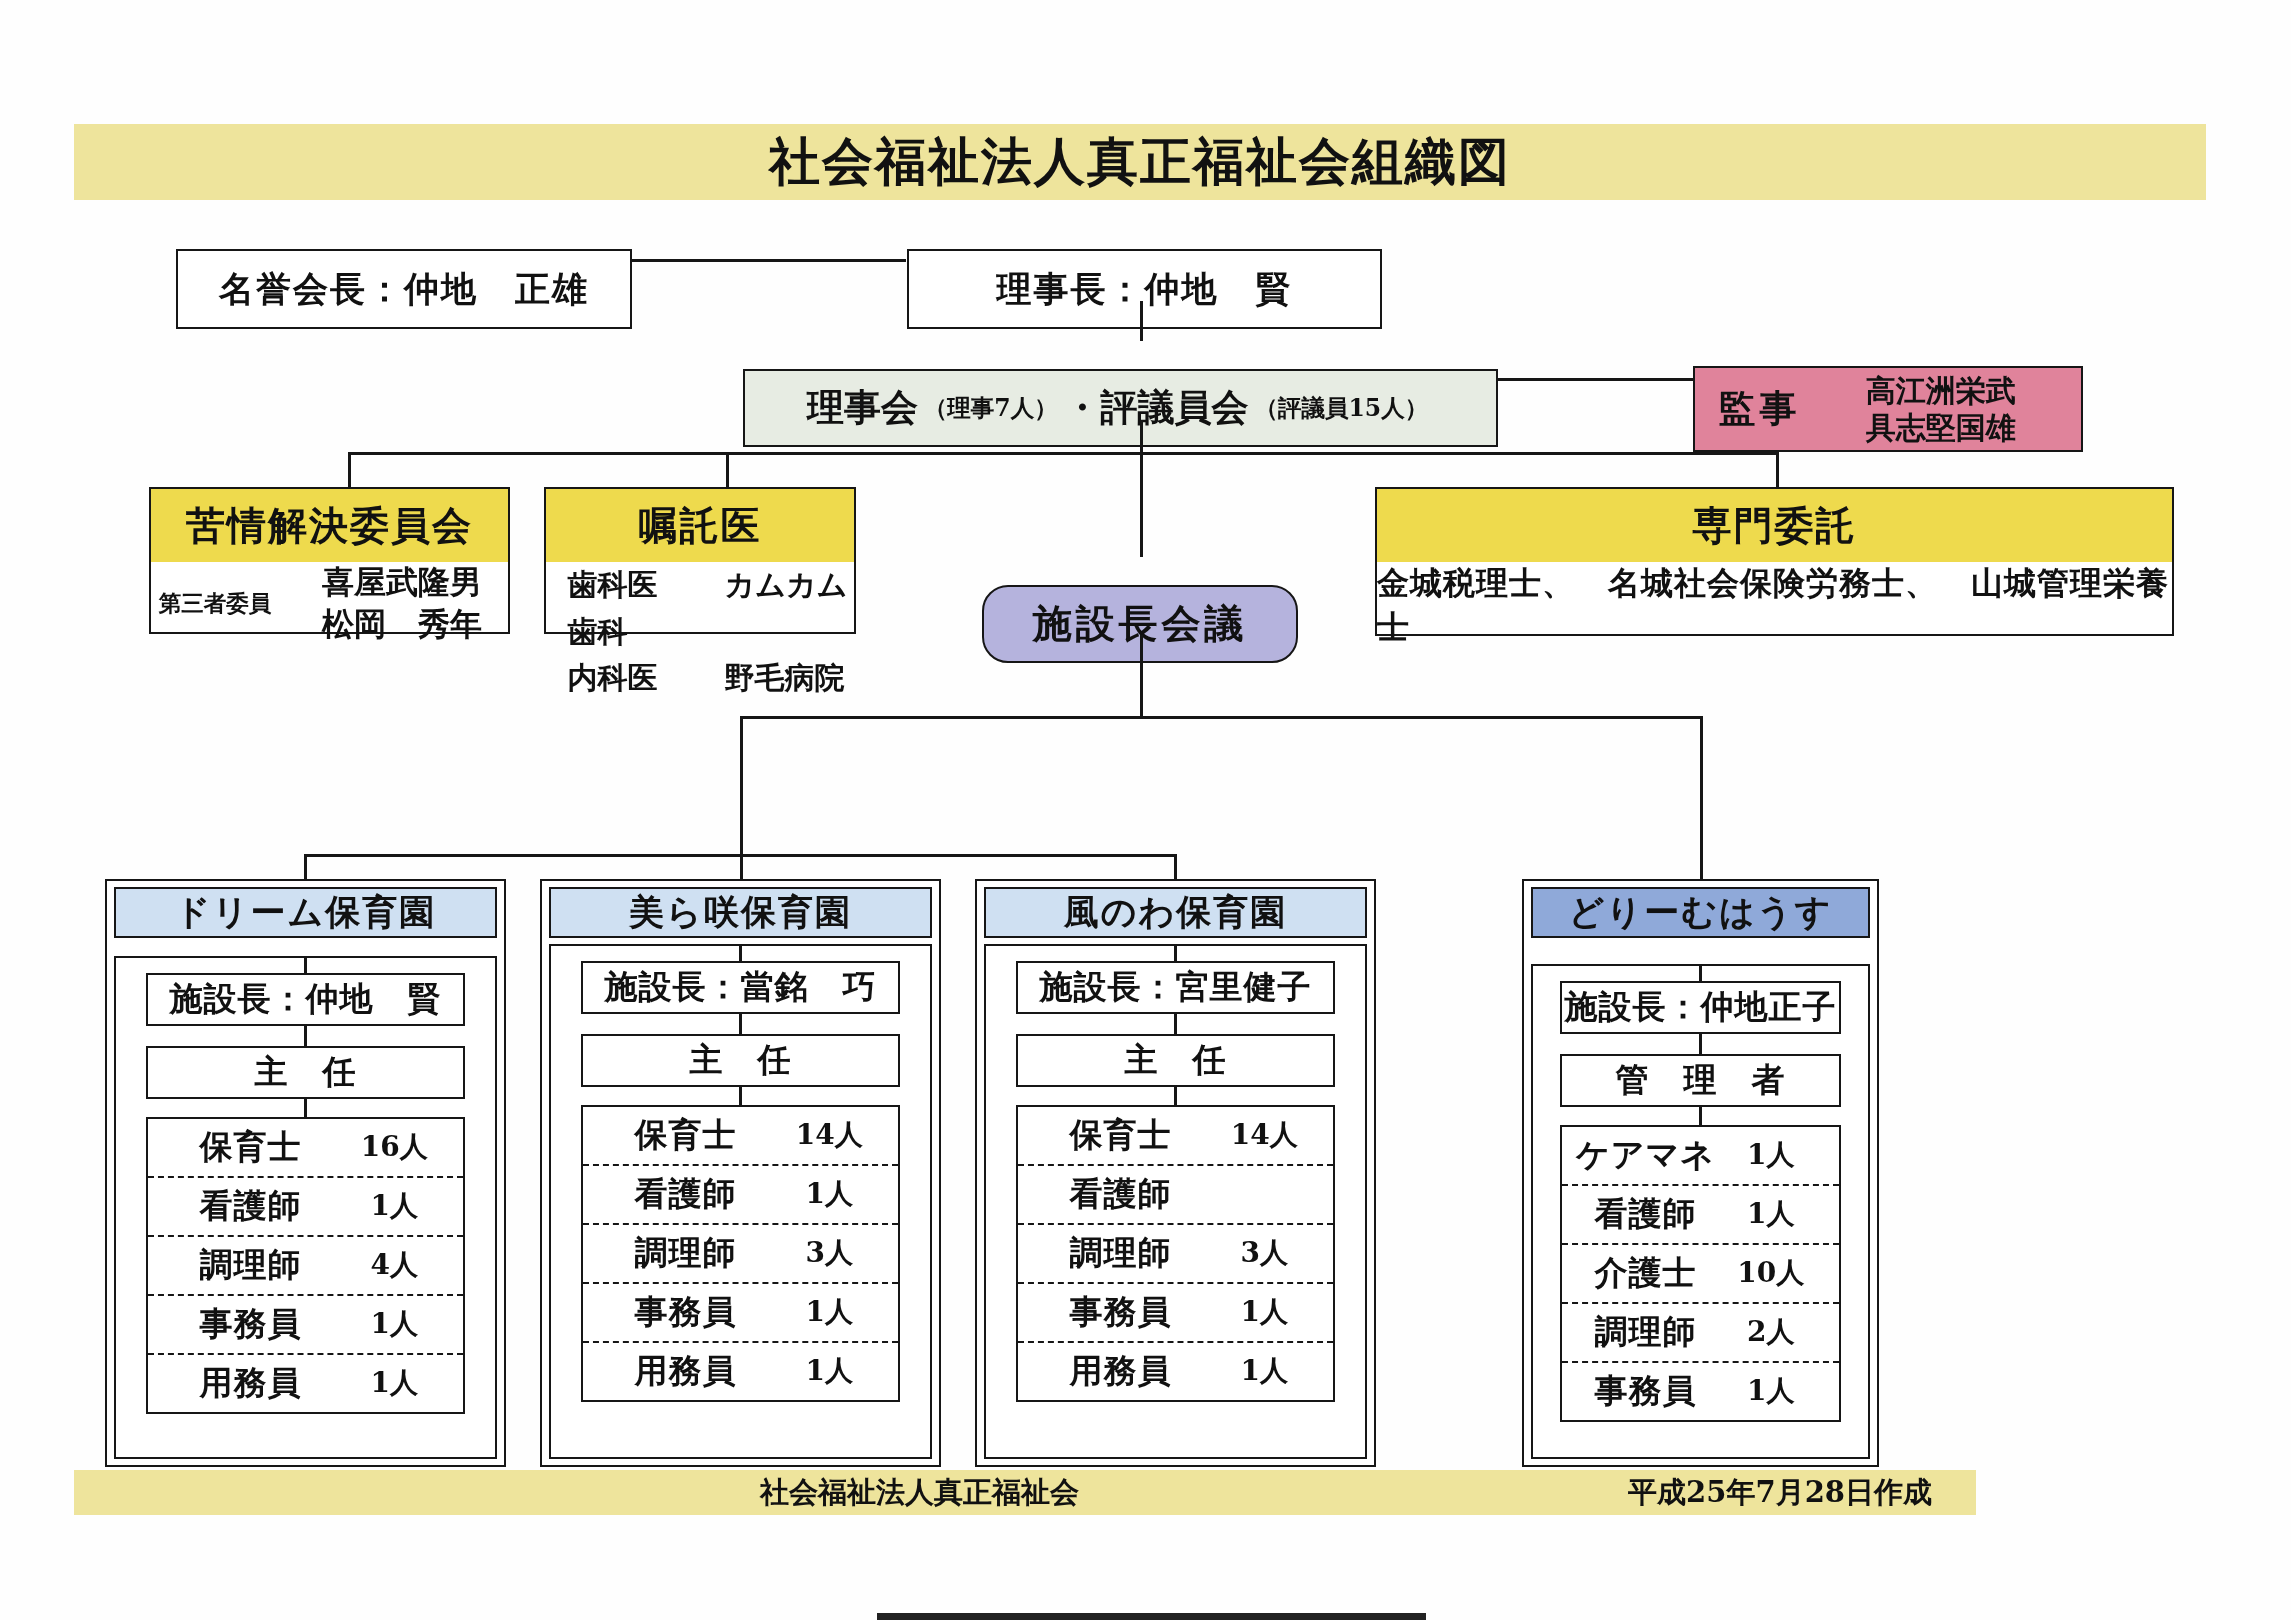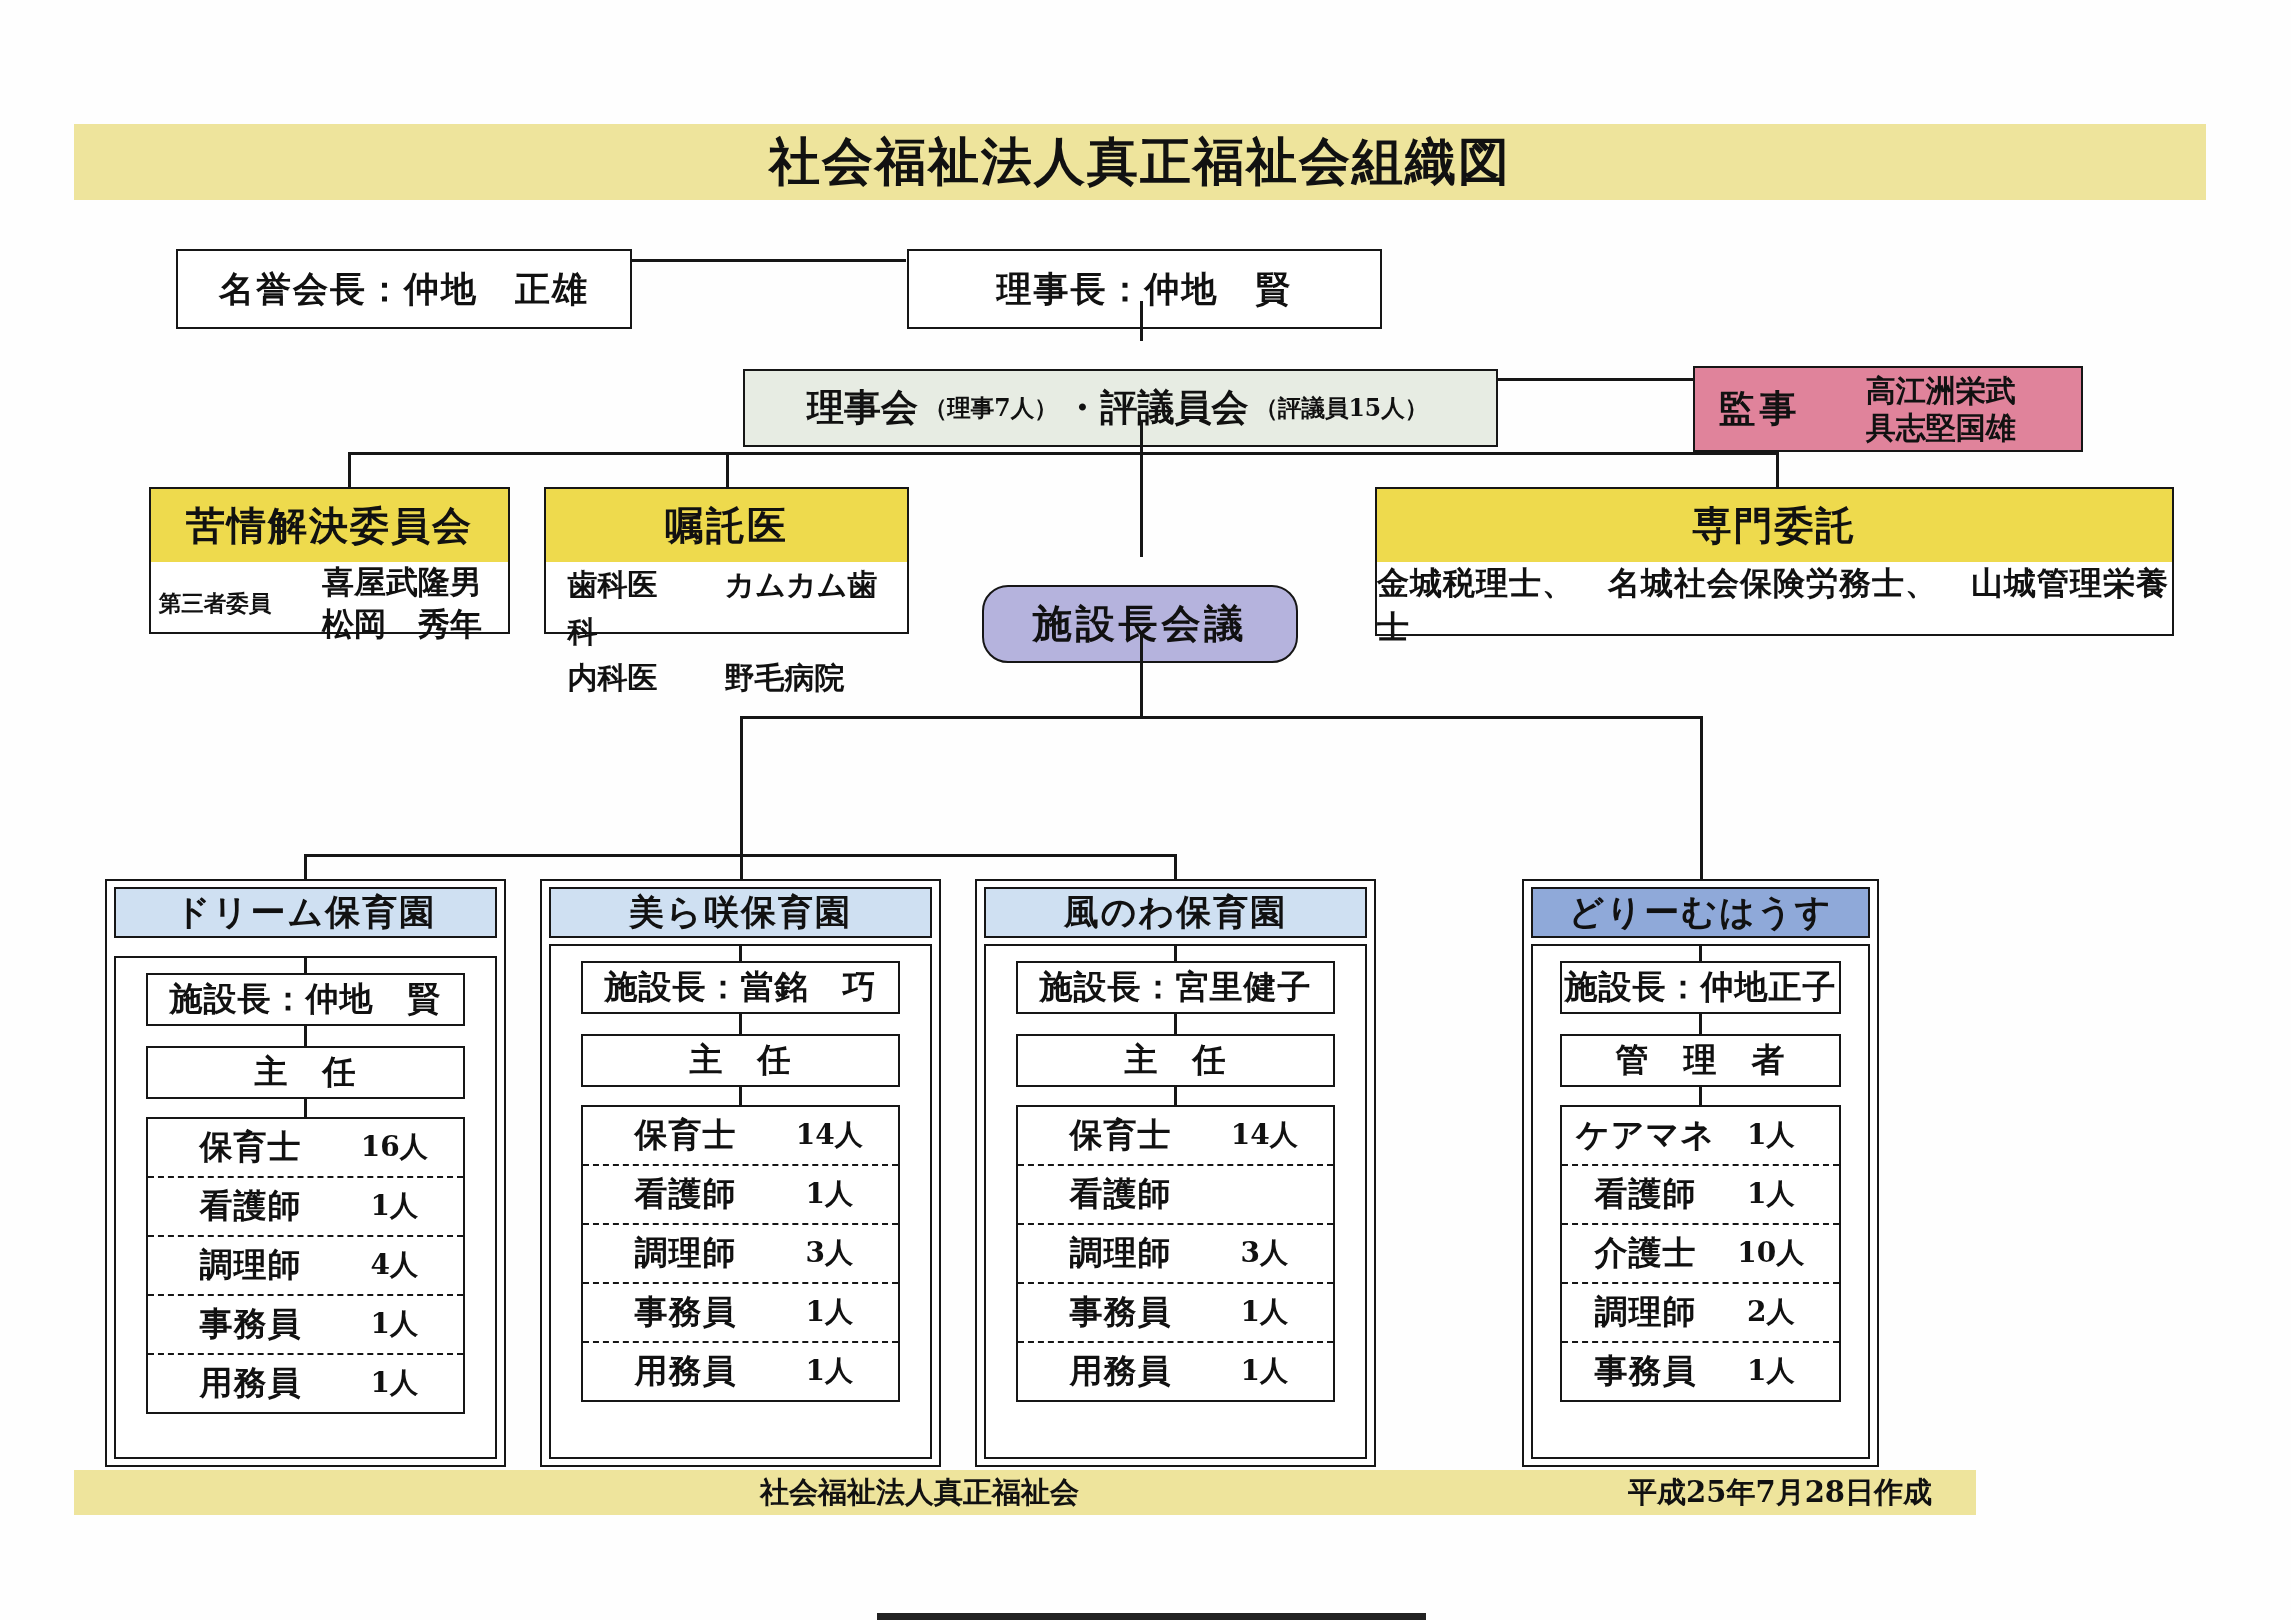--- a/index.html
+++ b/index.html
@@ -95,21 +95,21 @@
     <div class="sect-head">苦情解決委員会</div>
     <div class="sect-body">
       <div class="grievance-label">第三者委員</div>
       <div class="grievance-names">
         <div>喜屋武隆男</div>
         <div>松岡　秀年</div>
       </div>
     </div>
   </div>
 
-  <div class="abs sect" style="left:544px; top:487px; width:365px; height:147px;">
+  <div class="abs sect" style="left:544px; top:487px; width:312px; height:147px;">
     <div class="sect-head">嘱託医</div>
     <div class="sect-body">
       <div class="doctor-rows">
         <div><span class="doctor-role">歯科医</span><span>カムカム歯科</span></div>
         <div><span class="doctor-role">内科医</span><span>野毛病院</span></div>
       </div>
     </div>
   </div>
 
   <div class="abs node meeting-node" style="left:982px; top:557px; width:316px; height:78px;border-radius:26px;">施設長会議</div>
@@ -229,21 +229,21 @@
             <span class="staff-count">1人</span>
           </div>
         <div class="staff-row">
             <span class="staff-label">用務員</span>
             <span class="staff-count">1人</span>
           </div>
       </div>
     </div>
   </div>
 
-  <div class="abs facility" style="left:1522px; top:879px; width:357px; height:588px;">
+  <div class="abs facility" style="left:1522px; top:879px; width:357px; height:588px;gap:20px;">
     <div class="f-header hdr-blue">どりーむはうす</div>
     <div class="f-body">
       <div class="vline" style="height:15.7px;"></div>
       <div class="f-box">施設長：仲地正子</div>
       <div class="vline" style="height:19.6px;"></div>
       <div class="f-box">管　理　者</div>
       <div class="vline" style="height:17.6px;"></div>
       <div class="staff">
         <div class="staff-row">
             <span class="staff-label">ケアマネ</span>

